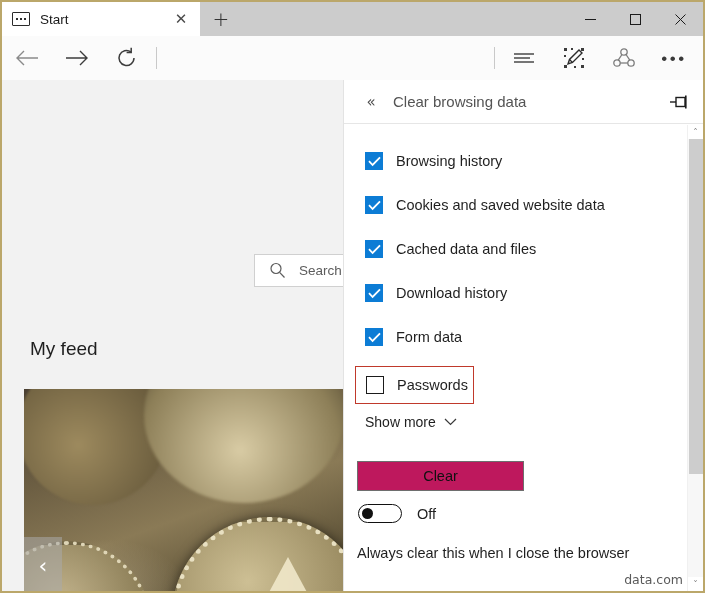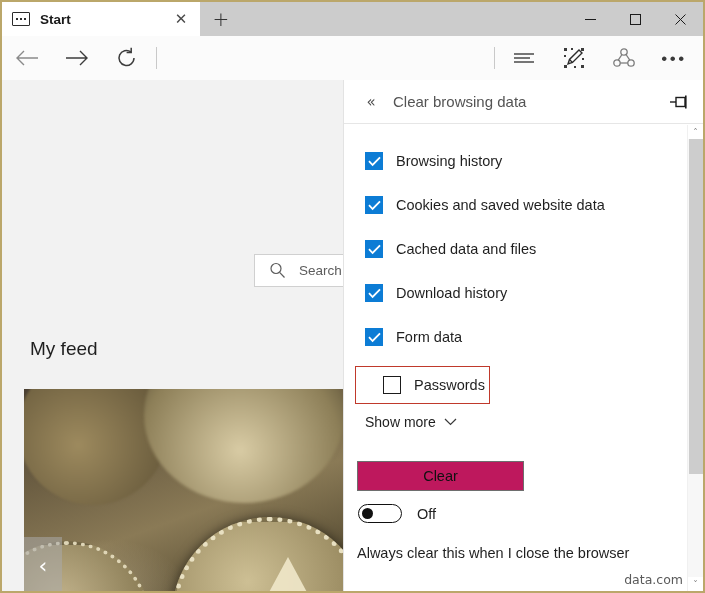--- a/index.html
+++ b/index.html
@@ -38,21 +38,21 @@
     display: flex; align-items: center; justify-content: center;
     gap: 1.5px;
     margin-right: 10px;
     flex: none;
   }
   .tab-favicon i { width: 2.5px; height: 2.5px; background: #2b2b2b; display: block; }
   .tab-title {
     flex: 1;
     font-size: 13.5px;
     color: #1a1a1a;
-    white-space: nowrap; overflow: hidden; font-weight: bold;
+    white-space: nowrap; overflow: hidden;
   }
   .tab-close {
     width: 22px; height: 22px;
     display: flex; align-items: center; justify-content: center;
     color: #4a4a4a; font-size: 15px; line-height: 1;
     font-family: "DejaVu Sans", sans-serif;
   }
   .newtab {
     width: 42px;
     display: flex; align-items: center; justify-content: center;
@@ -203,25 +203,25 @@
   }
   .cb-row {
     display: flex; align-items: center;
     height: 30px;
     margin: 0 0 14px 12px;
     padding-left: 0;
     position: relative;
   }
   .cb-row.highlight {
     border: 1.6px solid #c0392b;
-    width: 135px;
+    width: 119px;
     height: 38px;
     margin-left: 11px;
     margin-bottom: 10px;
-    padding-left: 18px;
+    padding-left: 1px;
   }
   .cbox {
     width: 18px; height: 18px;
     margin-left: 9px;
     flex: none;
     display: flex; align-items: center; justify-content: center;
   }
   .cbox.checked { background: #0c7cd5; }
   .cbox.unchecked { background: #ffffff; border: 1.7px solid #1b1b1b; }
   .cbox svg { display: block; }

